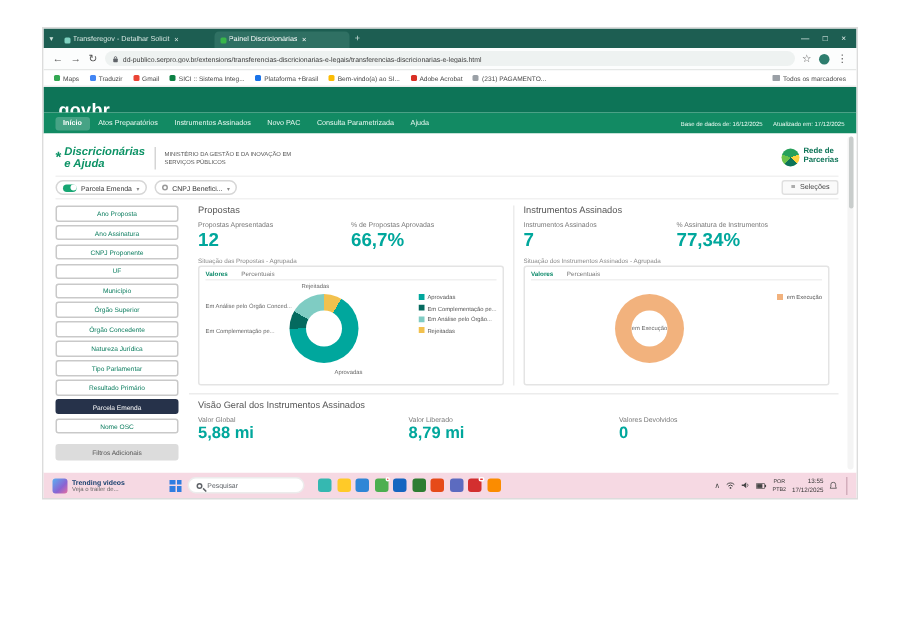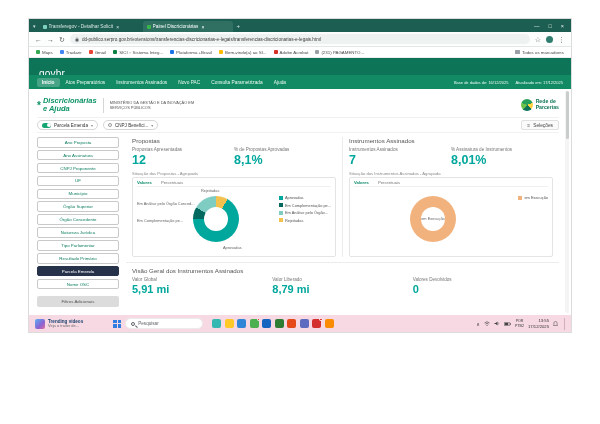--- a/index.html
+++ b/index.html
@@ -27,21 +27,21 @@
   .avatar{width:7px;height:7px;border-radius:50%;background:#2e7d6e;flex:0 0 auto;}
 
   .bookmarks{height:11px;background:#fff;border-bottom:1px solid #ececec;display:flex;align-items:center;gap:7px;padding:0 7px;flex:0 0 auto;}
   .bm{display:flex;align-items:center;gap:2px;font-size:4.4px;color:#4a4a4a;white-space:nowrap;min-width:0;}
   .bm .sw{width:4px;height:4px;border-radius:1px;flex:0 0 auto;}
   .bm-more{margin-left:auto;display:flex;align-items:center;gap:2px;font-size:4.4px;color:#4a4a4a;white-space:nowrap;}
   .folder{width:5px;height:4px;background:#9aa0a6;border-radius:0.5px;}
 
   
   .govbr{height:17px;background:#0d7457;display:flex;align-items:center;padding:0 10px;flex:0 0 auto;}
-  .govbr-logo{color:#fff;font-weight:normal;font-size:10px;letter-spacing:.2px;margin-top:13px;}
+  .govbr-logo{color:#fff;font-weight:bold;font-size:12px;letter-spacing:.2px;margin-top:13px;}
   .nav{height:14px;background:#128a63;display:flex;align-items:center;gap:1px;padding:0 8px;flex:0 0 auto;}
   .nav-item{font-size:4.8px;color:#eafaf2;padding:2px 5px;border-radius:2px;white-space:nowrap;}
   .nav-item.active{background:rgba(255,255,255,.22);color:#fff;font-weight:bold;}
   .nav-right{margin-left:auto;display:flex;gap:7px;align-items:center;}
   .nav-meta{font-size:4px;color:#eafaf2;white-space:nowrap;}
 
   
   .page{flex:1;background:#fff;padding:4px 12px 0 8px;display:flex;flex-direction:column;position:relative;overflow:hidden;}
   .masthead{display:flex;align-items:center;gap:6px;height:25px;border-bottom:1px solid #f1f1f1;flex:0 0 auto;}
   .brand{display:flex;align-items:center;gap:2px;}
@@ -278,21 +278,21 @@
 
           <div class="col">
             <div class="sec-title">Propostas</div>
             <div class="kpis">
               <div class="kpi">
                 <div class="lab">Propostas Apresentadas</div>
                 <div class="val">12</div>
               </div>
               <div class="kpi">
                 <div class="lab">% de Propostas Aprovadas</div>
-                <div class="val">8,1%</div>
+                <div class="val">66,7%</div>
               </div>
             </div>
             <div class="chart-title">Situação das Propostas - Agrupada</div>
             <div class="panel">
               <div class="ptabs">
                 <span class="ptab on">Valores</span>
                 <span class="ptab">Percentuais</span>
               </div>
               <div class="chart-area">
                 <span class="co" style="left:64px;top:1px">Rejeitadas</span>
@@ -324,21 +324,21 @@
 
           <div class="col col2">
             <div class="sec-title">Instrumentos Assinados</div>
             <div class="kpis">
               <div class="kpi">
                 <div class="lab">Instrumentos Assinados</div>
                 <div class="val">7</div>
               </div>
               <div class="kpi">
                 <div class="lab">% Assinatura de Instrumentos</div>
-                <div class="val">8,01%</div>
+                <div class="val">77,34%</div>
               </div>
             </div>
             <div class="chart-title">Situação dos Instrumentos Assinados - Agrupada</div>
             <div class="panel">
               <div class="ptabs">
                 <span class="ptab on">Valores</span>
                 <span class="ptab">Percentuais</span>
               </div>
               <div class="chart-area">
                 <div class="donut" style="background: conic-gradient(rgb(242, 178, 125) 0deg, rgb(242, 178, 125) 360deg);"></div>
@@ -352,21 +352,21 @@
               </div>
             </div>
           </div>
         </div>
 
         <div class="visao">
           <div class="sec-title">Visão Geral dos Instrumentos Assinados</div>
           <div class="vkpis">
             <div class="vk">
               <div class="lab">Valor Global</div>
-              <div class="val">5,91 mi</div>
+              <div class="val">5,88 mi</div>
             </div>
             <div class="vk">
               <div class="lab">Valor Liberado</div>
               <div class="val">8,79 mi</div>
             </div>
             <div class="vk">
               <div class="lab">Valores Devolvidos</div>
               <div class="val">0</div>
             </div>
           </div>

